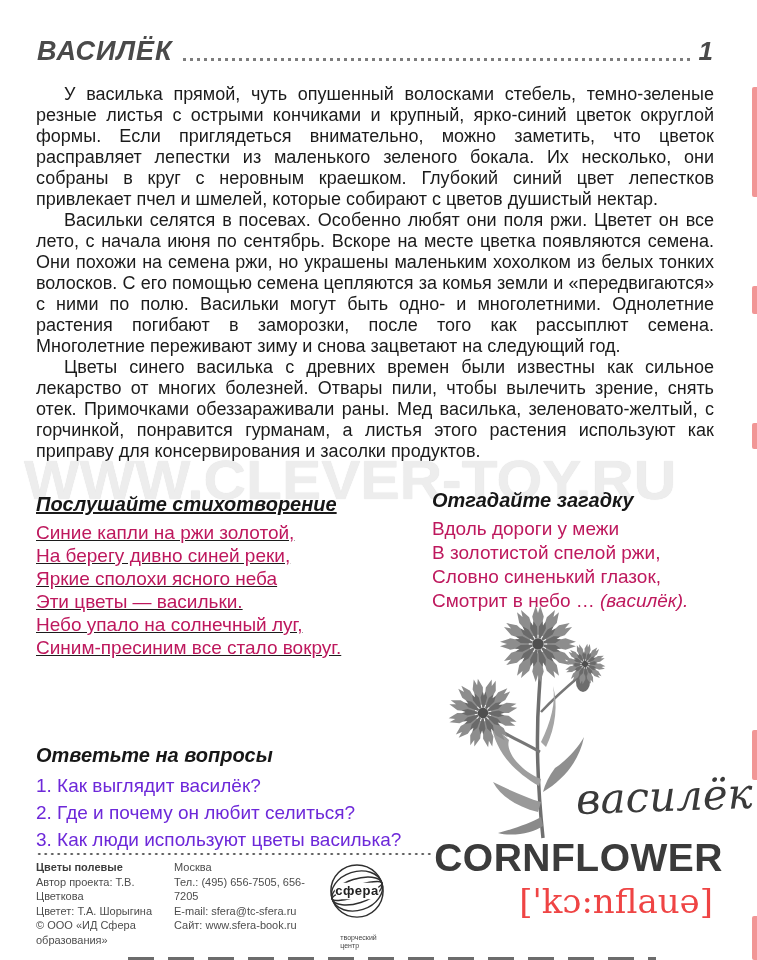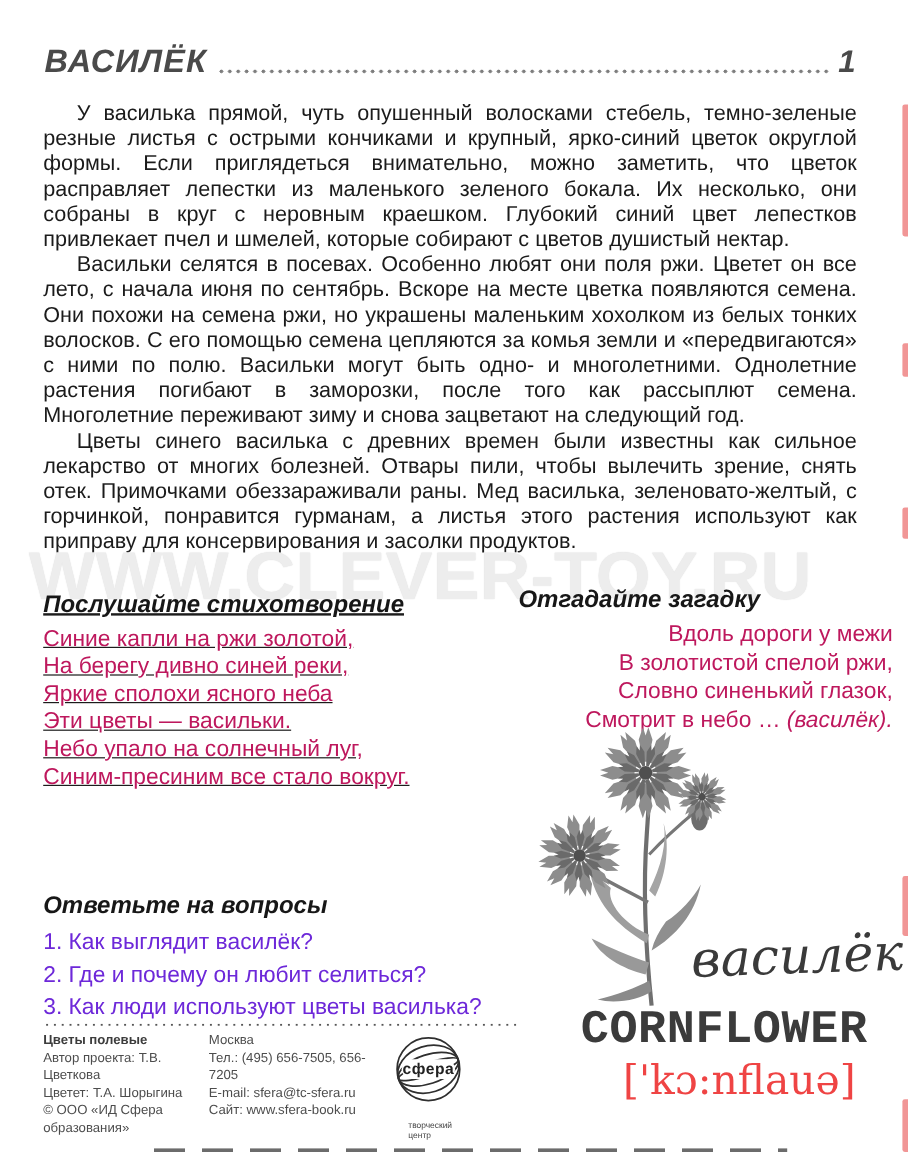--- a/index.html
+++ b/index.html
@@ -47,40 +47,40 @@
   }
 
   
   .poem{position:absolute;top:493px;left:36px;width:392px;text-decoration:underline;}
   .riddle{position:absolute;top:489px;left:432px;width:312px;}
   .section-heading{
     font-size:20px;font-weight:bold;font-style:italic;
     color:#171717;margin:0 0 5px 0;
   }
   .verse-line{font-size:19px;line-height:23px;color:#be185d;}
-  .riddle .verse-line{line-height:24px;text-align:right;}
+  .riddle .verse-line{line-height:24px;}
   .answer{font-style:italic;}
 
   
   .questions{position:absolute;top:744px;left:36px;width:410px;}
   .question-line{font-size:19px;line-height:27px;color:#6d28d9;}
 
   
   .flower-illustration{position:absolute;top:600px;left:443px;width:205px;height:240px;}
   .flower-handwritten{
     position:absolute;top:772px;left:576px;
     font-family:"DejaVu Serif", serif;font-style:italic;
     font-size:42px;color:#3a3a3a;transform:rotate(-2deg);white-space:nowrap;
   }
 
   
   .english-block{position:absolute;top:836px;right:34px;width:330px;text-align:right;}
   .english-name{
     font-size:39px;font-weight:bold;letter-spacing:0.5px;color:#3b3b3b;
-    font-family:Liberation Mono, monospace;
+    font-family:Liberation Sans, sans-serif;
   }
   .transcription{
     font-size:34px;font-family:"DejaVu Serif", serif;color:#ef4444;
     margin-top:1px;padding-right:10px;
   }
 
   
   .footer{position:absolute;top:851px;left:36px;width:398px;}
   .footer-rule{
     height:6px;width:100%;

